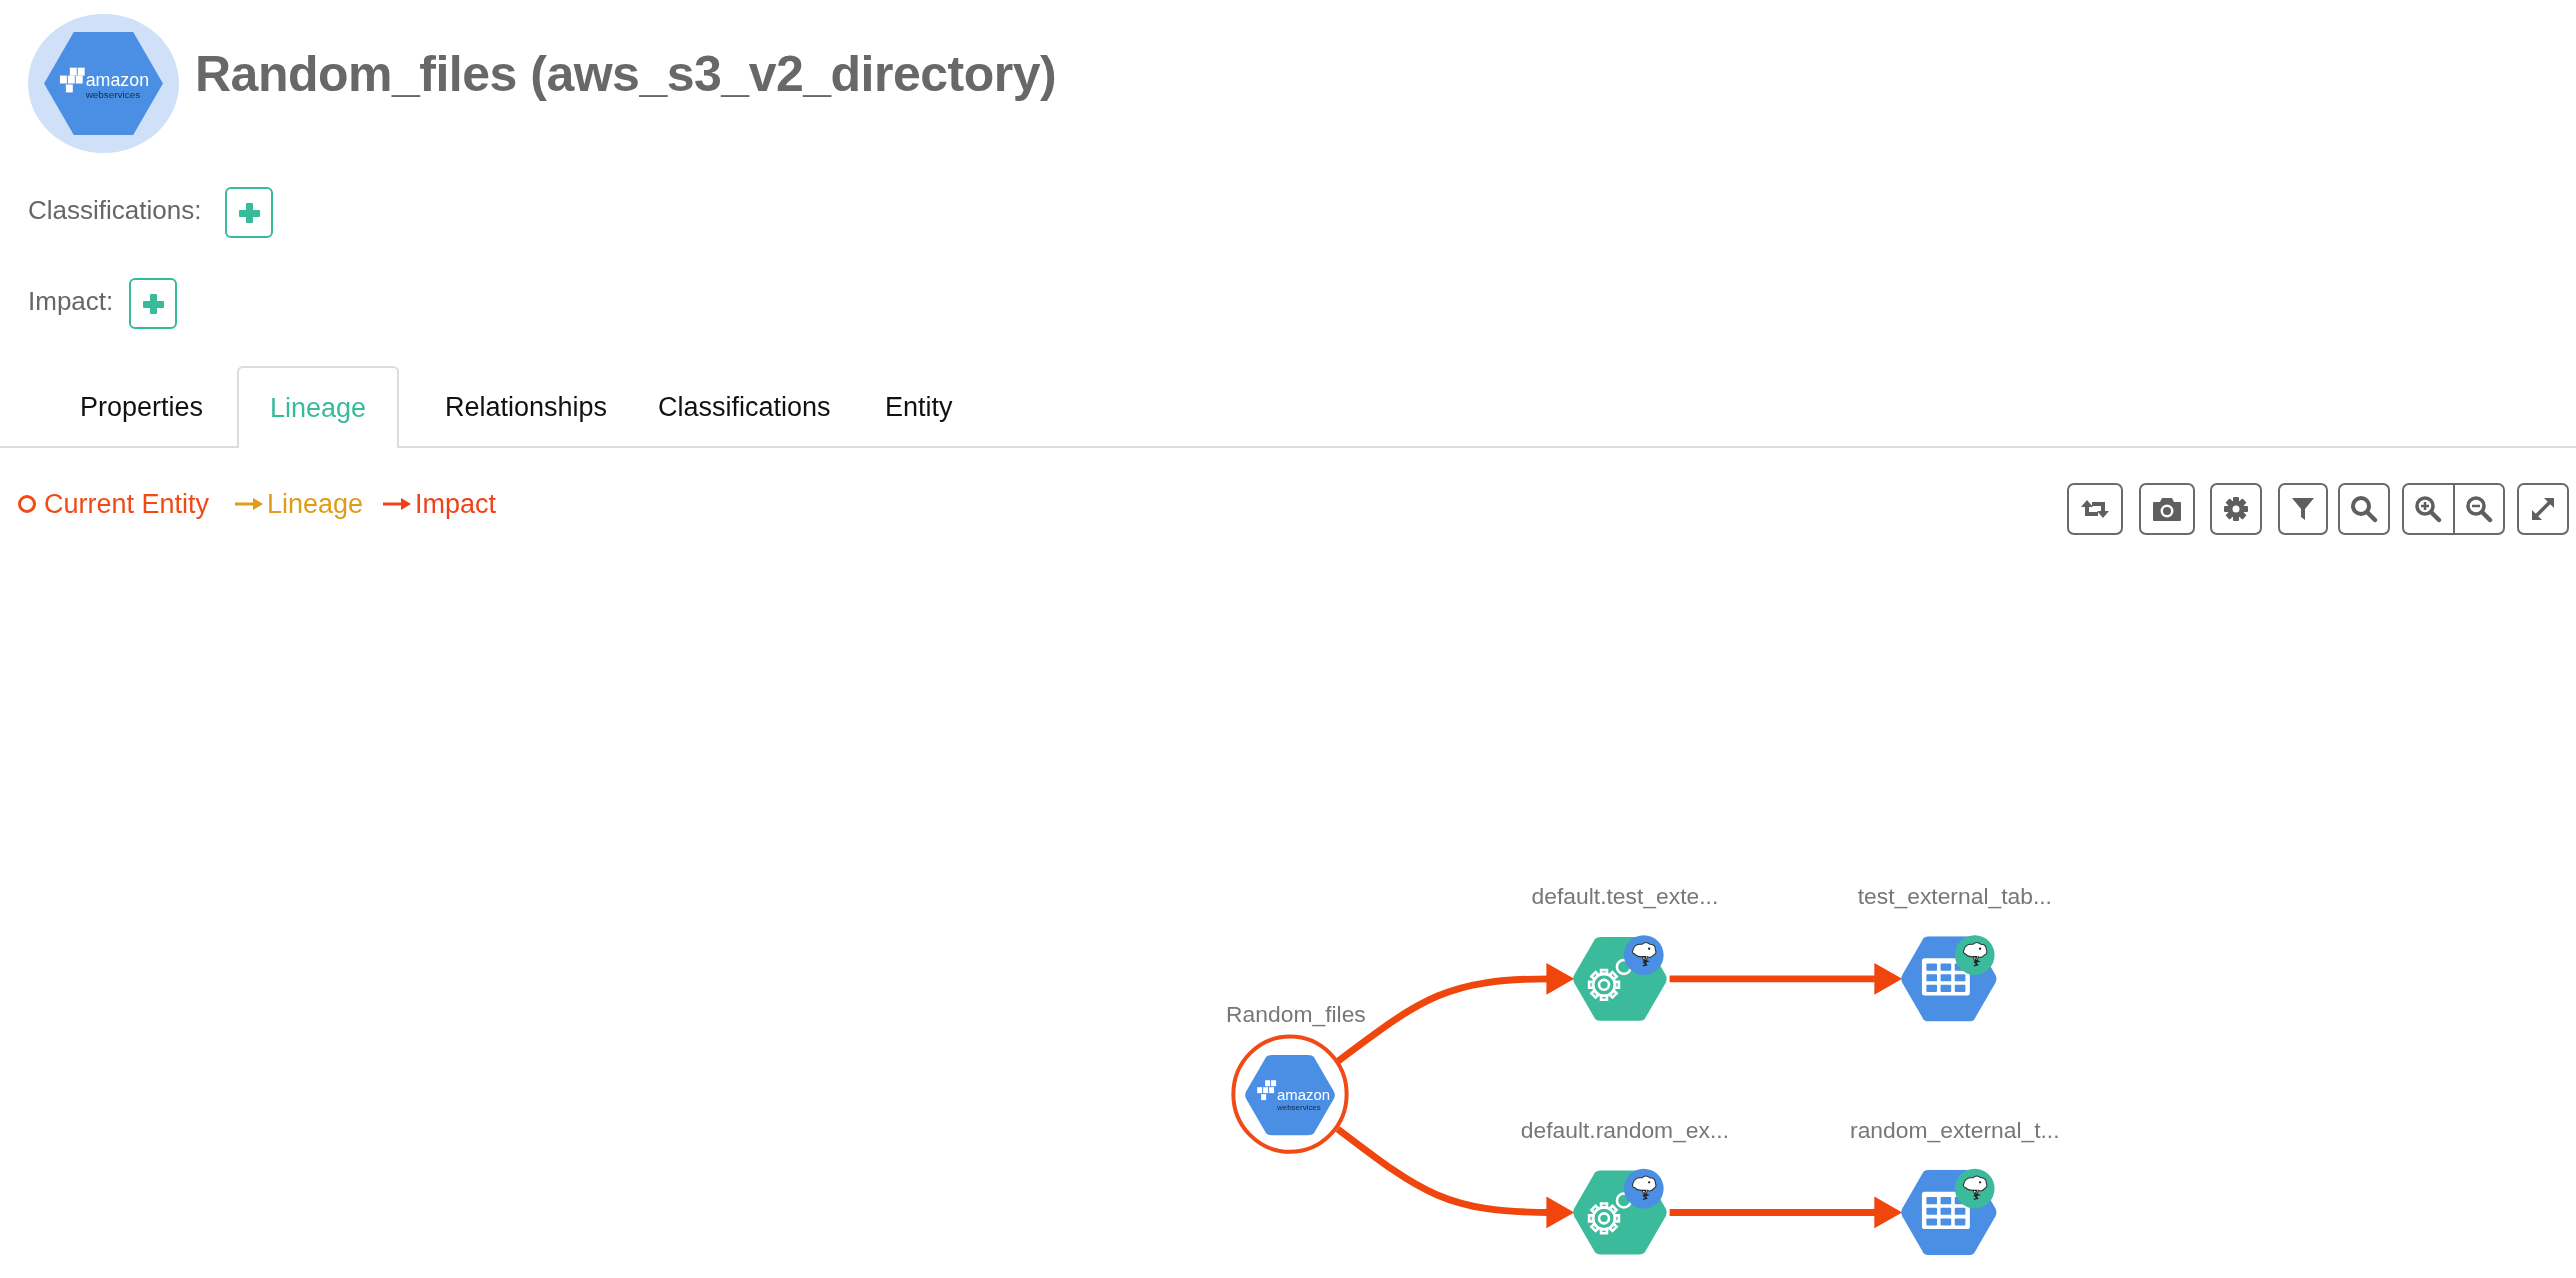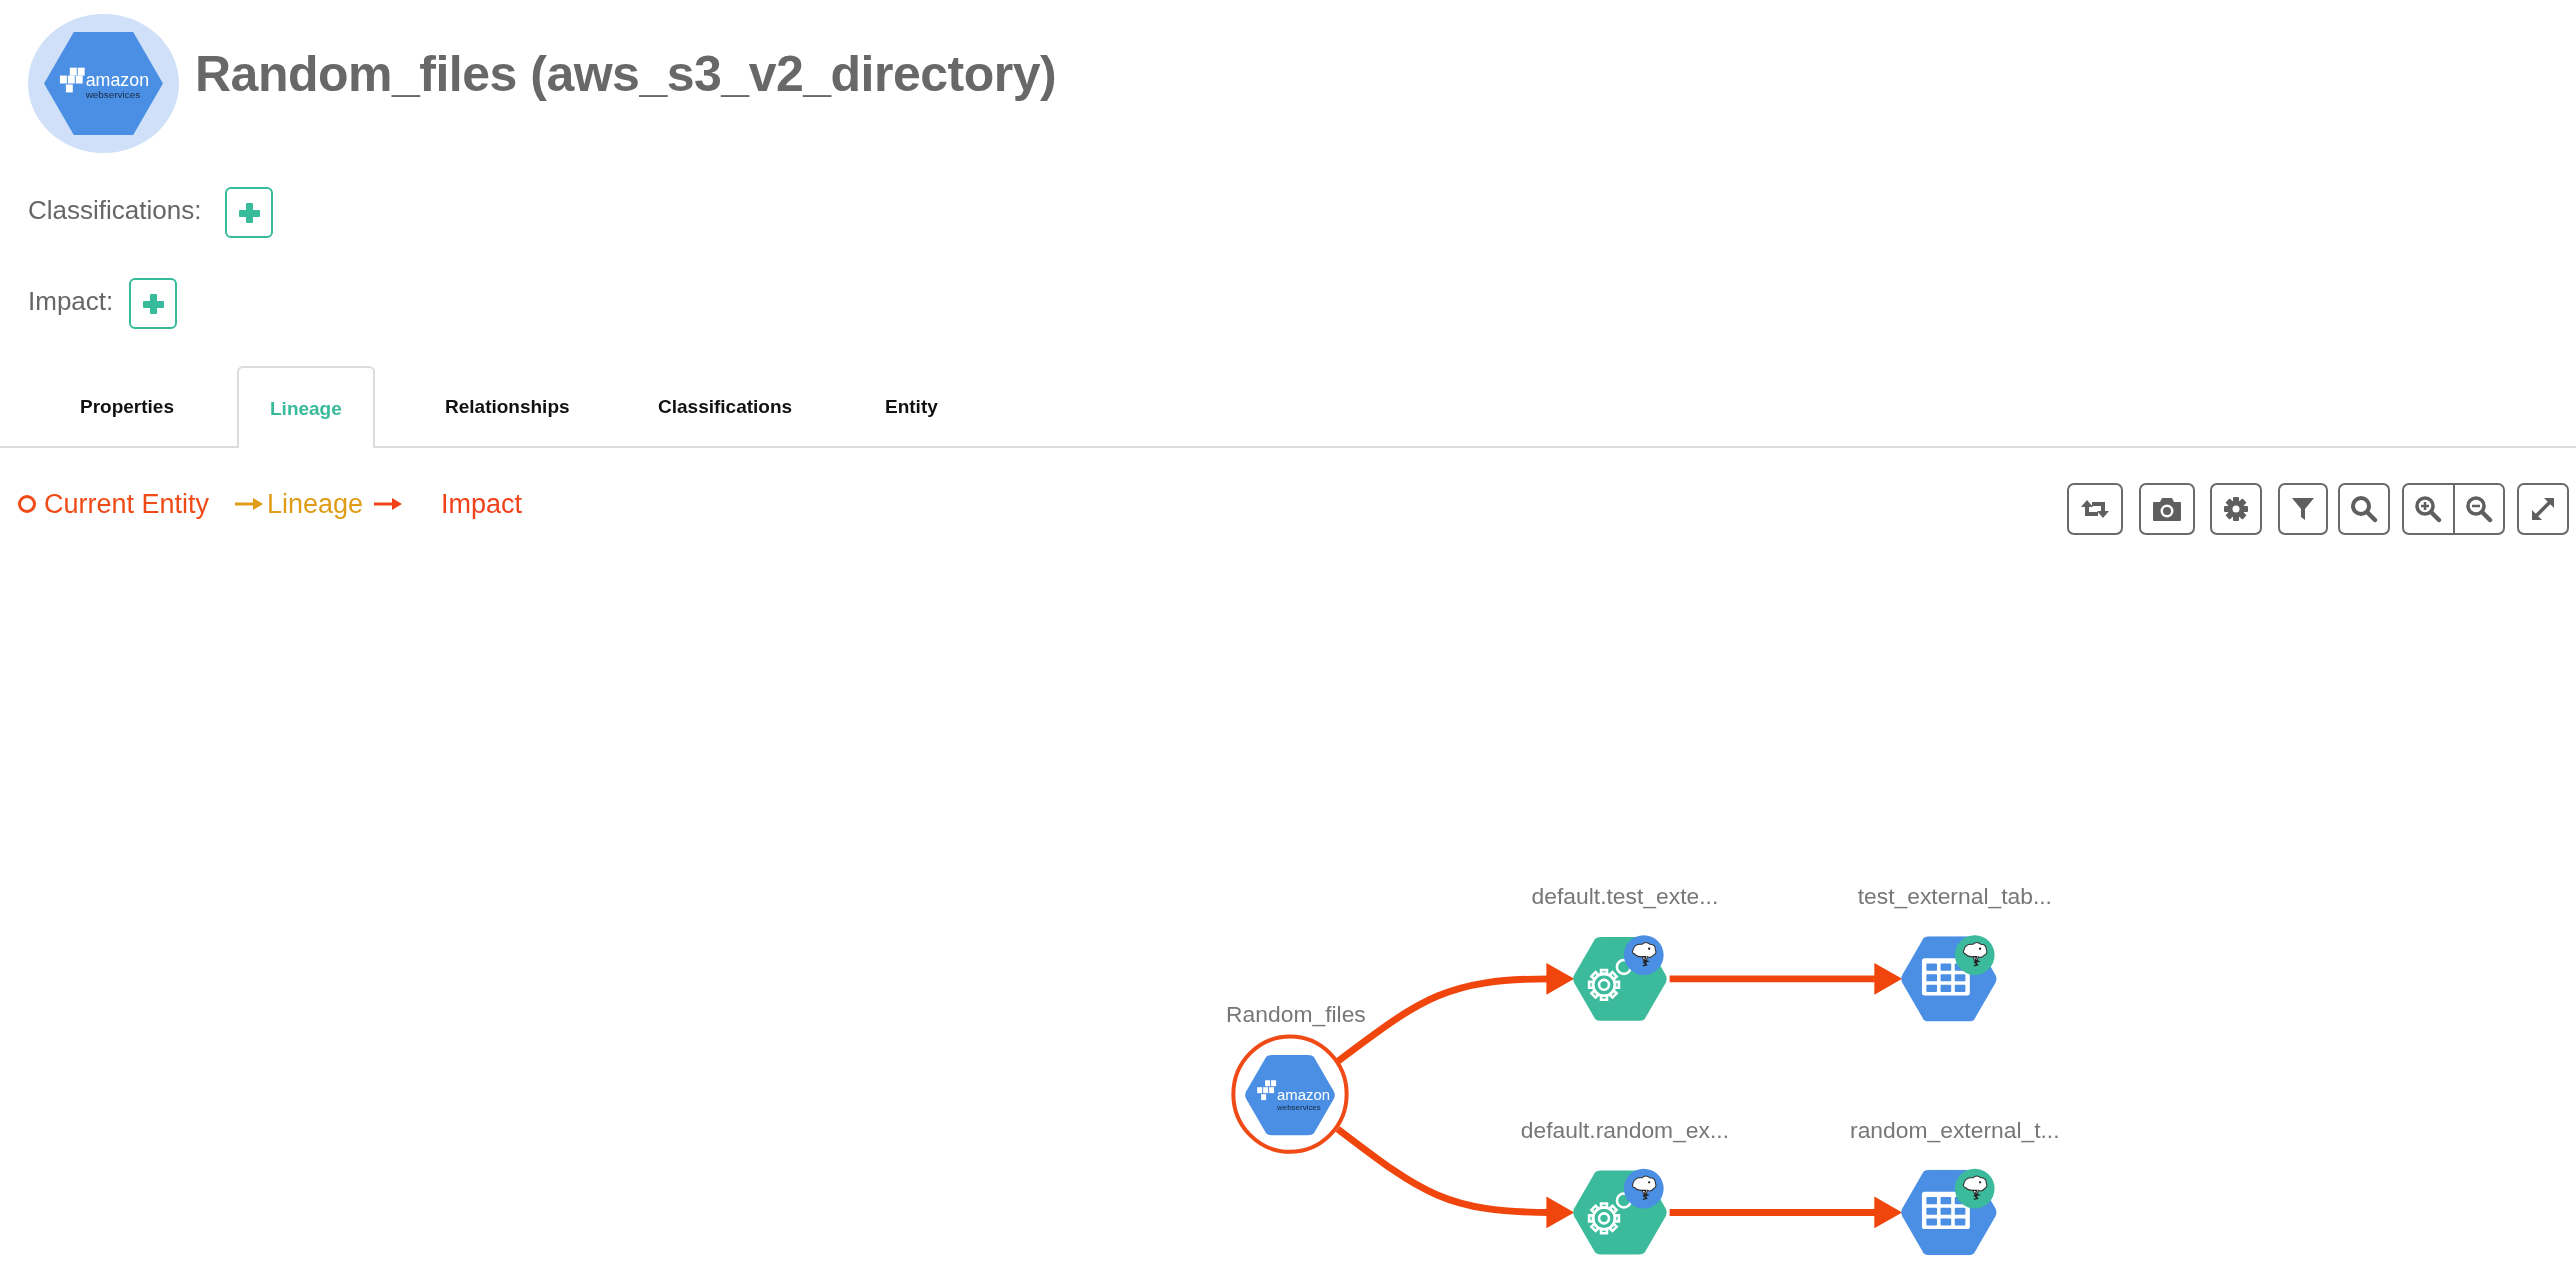--- a/index.html
+++ b/index.html
@@ -14,22 +14,22 @@
            color: #686868; letter-spacing: -0.5px; white-space: nowrap; line-height: 89px; }
 
   .meta-label { position: absolute; font-size: 26px; color: #666; line-height: 30px; }
   .add-btn { position: absolute; width: 48px; height: 51px; border: 2px solid #38bb9b;
              border-radius: 6px; background: #fff; box-sizing: border-box; cursor: pointer; }
   .add-btn .plus-v { position: absolute; left: 19px; top: 14px; width: 7px; height: 20px; background: #38bb9b; border-radius: 1px; }
   .add-btn .plus-h { position: absolute; left: 12px; top: 21px; width: 21px; height: 7px; background: #38bb9b; border-radius: 1px; }
 
   
   .tabs-line { position: absolute; left: 0; top: 446px; width: 2576px; height: 2px; background: #dcdcdc; }
-  .tab { position: absolute; top: 366px; height: 82px; font-size: 19px; color: #111;
-         line-height: 82px; cursor: pointer; white-space: nowrap; font-weight: bold; }
+  .tab { position: absolute; top: 366px; height: 82px; font-size: 27px; color: #111;
+         line-height: 82px; cursor: pointer; white-space: nowrap; }
   .tab.active { color: #38bb9b; background: #fff; border: 2px solid #dcdcdc; border-bottom: none;
                 border-radius: 6px 6px 0 0; box-sizing: border-box; padding: 0 31px; line-height: 81px; }
 
   
   .legend { position: absolute; left: 18px; top: 487px; font-size: 27px; line-height: 34px; white-space: nowrap; }
   .legend-item { position: absolute; top: 0; display: flex; align-items: center; }
   .legend-circle { width: 18px; height: 18px; border: 3px solid #f04a16; border-radius: 50%; box-sizing: border-box; margin-right: 8px; }
   .legend-arrow { margin-right: 4px; }
 
   
@@ -88,21 +88,21 @@
     <span class="legend-circle"></span>
     <span style="color:#f04a16;">Current Entity</span>
   </div>
   <div class="legend-item" style="left:217px;">
     <svg class="legend-arrow" width="28" height="14" viewBox="0 0 28 14">
       <rect x="0" y="5.5" width="20" height="3" fill="#e09c16"></rect>
         <polygon points="18,1 28,7 18,13" fill="#e09c16"></polygon>
     </svg>
     <span style="color:#e09c16;">Lineage</span>
   </div>
-  <div class="legend-item" style="left:356px;gap:35px;">
+  <div class="legend-item" style="left:365px;">
     <svg class="legend-arrow" width="28" height="14" viewBox="0 0 28 14">
       <rect x="0" y="5.5" width="20" height="3" fill="#f0421a"></rect>
         <polygon points="18,1 28,7 18,13" fill="#f0421a"></polygon>
     </svg>
     <span style="color:#f0421a;">Impact</span>
   </div>
 </div>
 
 <div class="tb-btn" style="left:2067px; width:56px;" title="Realign Lineage">
   <svg width="30" height="24" viewBox="0 0 30 24">

